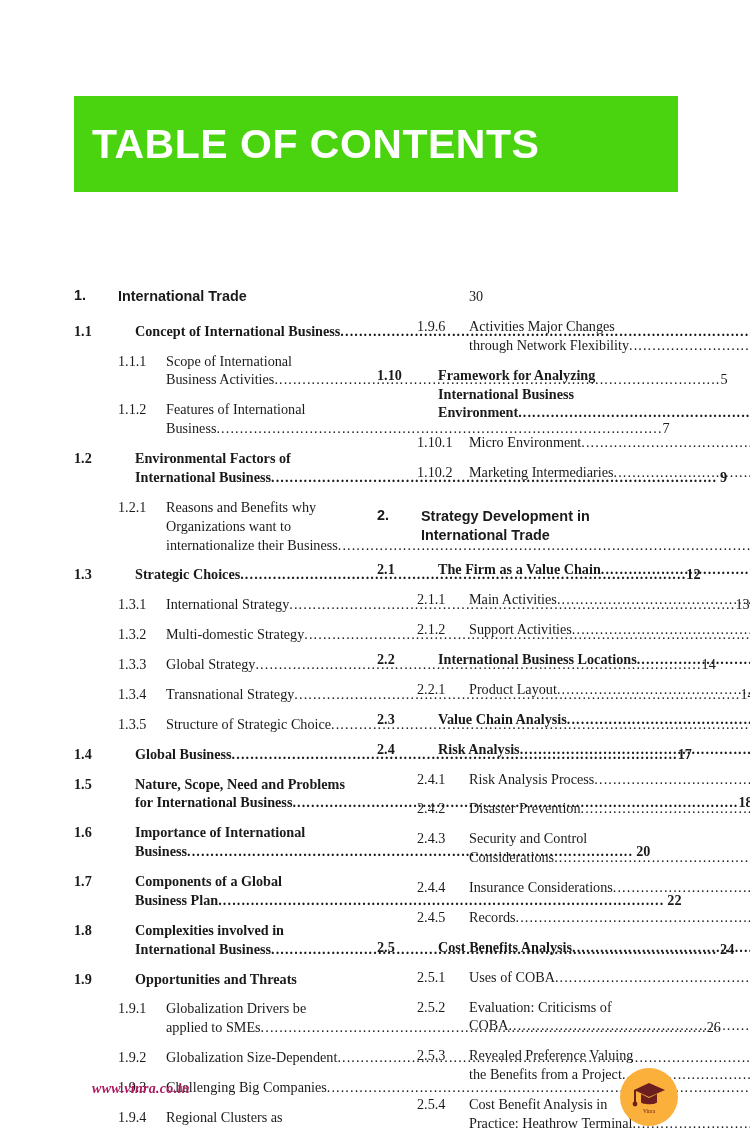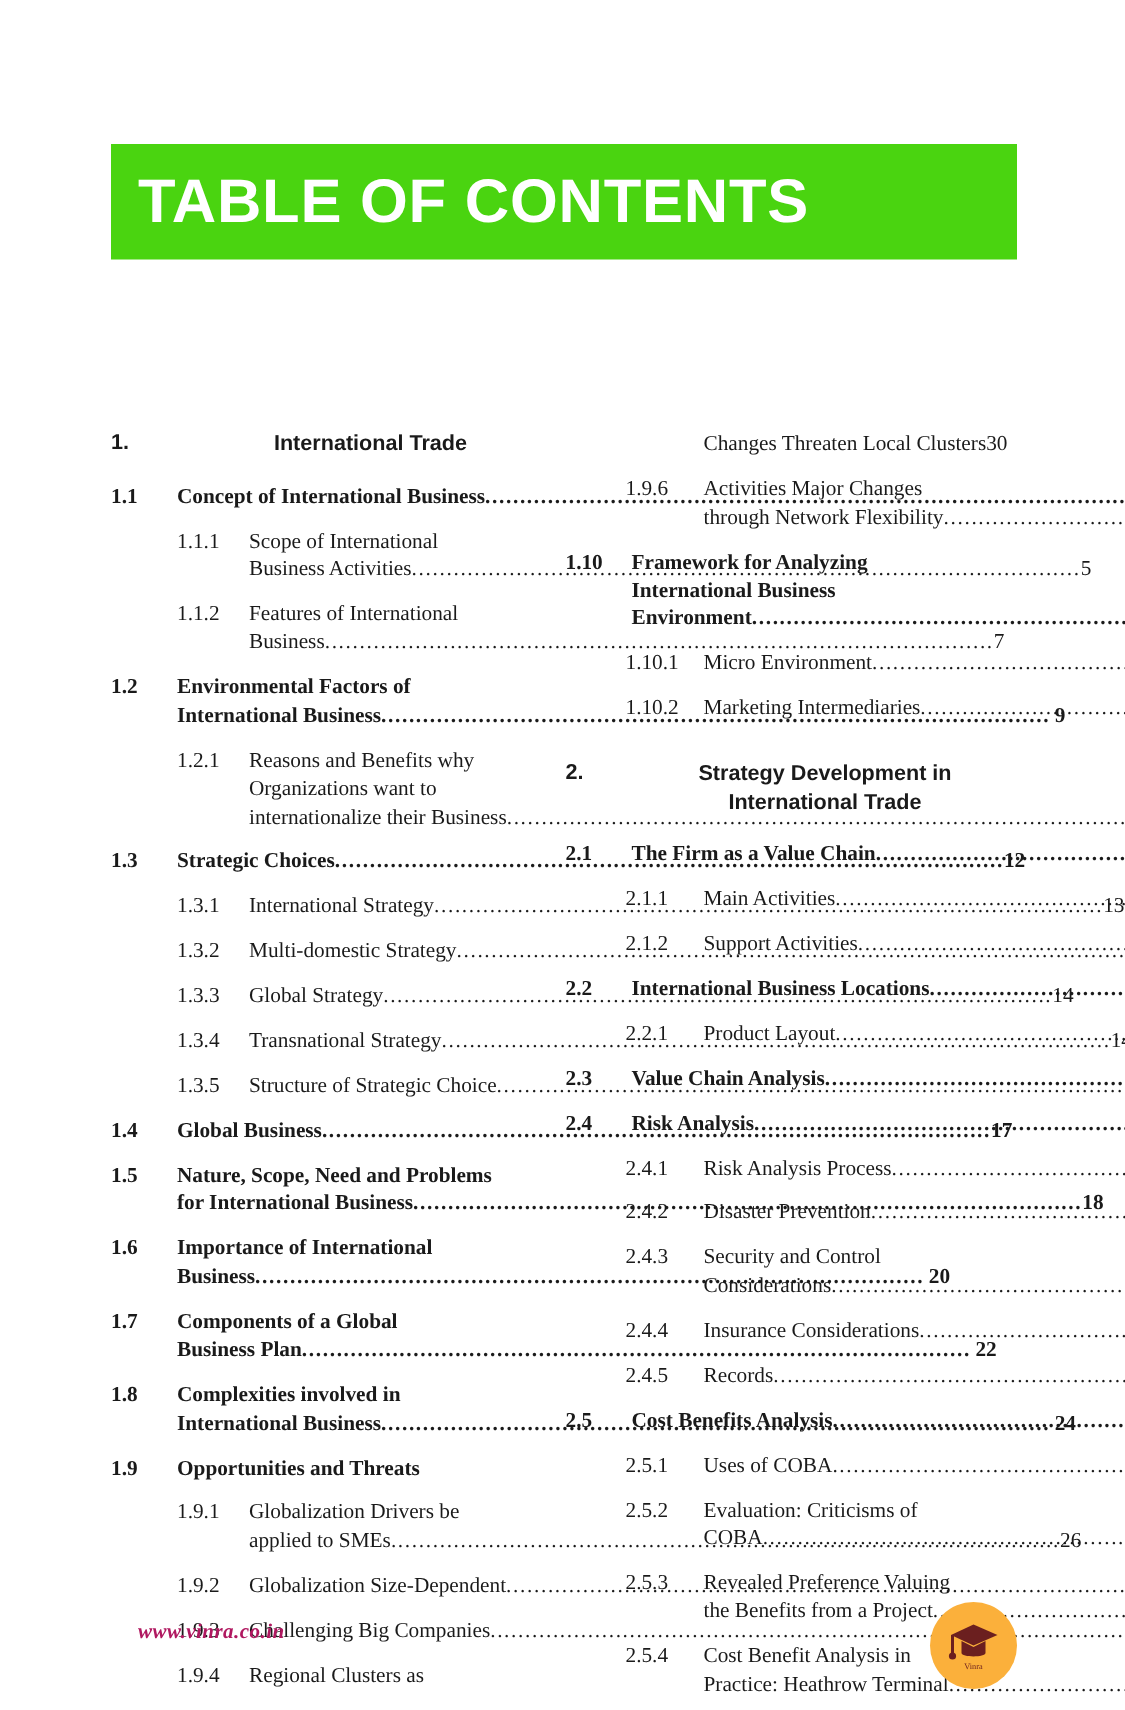--- a/index.html
+++ b/index.html
@@ -14,21 +14,21 @@
     position: relative;
     overflow: hidden;
   }
 
   
   .banner {
     position: absolute;
     left: 74px;
     top: 96px;
     width: 604px;
-    height: 77px;
+    height: 96px;
     background: #4ad410;
     display: flex;
     align-items: center;
   }
   .banner-title {
     font-family: "Liberation Sans", "DejaVu Sans", sans-serif;
     font-weight: bold;
     font-size: 41px;
     letter-spacing: 0.5px;
     color: #ffffff;
@@ -61,27 +61,28 @@
   }
 
   
   .row-chapter {
     font-weight: bold;
     font-family: "Liberation Sans", "DejaVu Sans", sans-serif;
     font-size: 14.4px;
     margin-bottom: 16px;
   }
   .row-chapter .num { width: 44px; flex: none; }
-  .row-chapter .ttl { flex: 1; line-height: 1.30; text-align: center; }
+  .row-chapter .ttl { flex: 1; line-height: 1.30; }
 
   
   .row-l1 {
     font-weight: bold;
     margin-bottom: 11px;
     line-height: 1.33;
+    gap: 17px;
   }
   .row-l1 .num { width: 44px; flex: none; }
   .row-l1 .body { flex: 1; }
 
   
   .row-l2 {
     margin-bottom: 11px;
     line-height: 1.33;
   }
   .row-l2 .num { width: 48px; flex: none; padding-left: 2px; }
@@ -401,21 +402,20 @@
             <span class="leader none"></span>
           </div>
         </div>
       </div>
     </div>
   <div class="col col-right" id="colRight">
       <div class="row row-l2 indent-r row-cont l2-pad-right">
         <span class="num">1.9.5</span>
         <div class="body">
           <div class="line">
-            <span class="txt">Changes Threaten Local Clusters</span>
             <span class="leader none"></span>
             <span class="pg">30</span>
           </div>
         </div>
       </div>
       <div class="row row-l2 indent-r l2-pad-right">
         <span class="num">1.9.6</span>
         <div class="body">
           <div class="line">
             <span class="txt">Activities Major Changes</span>

